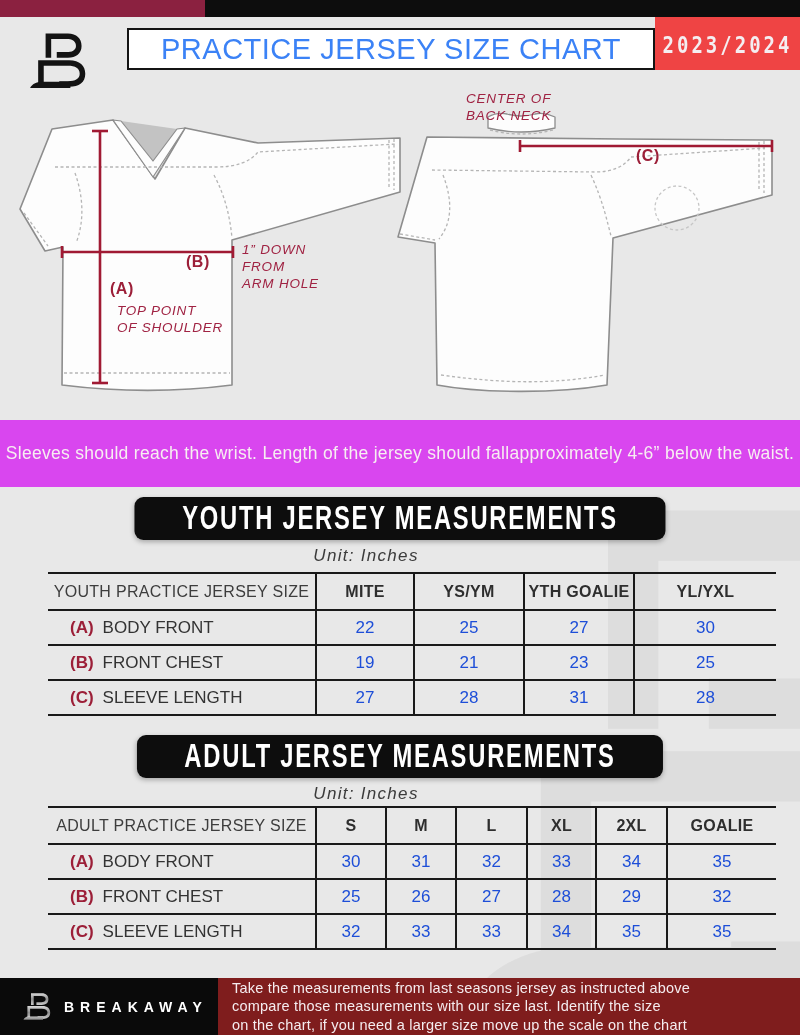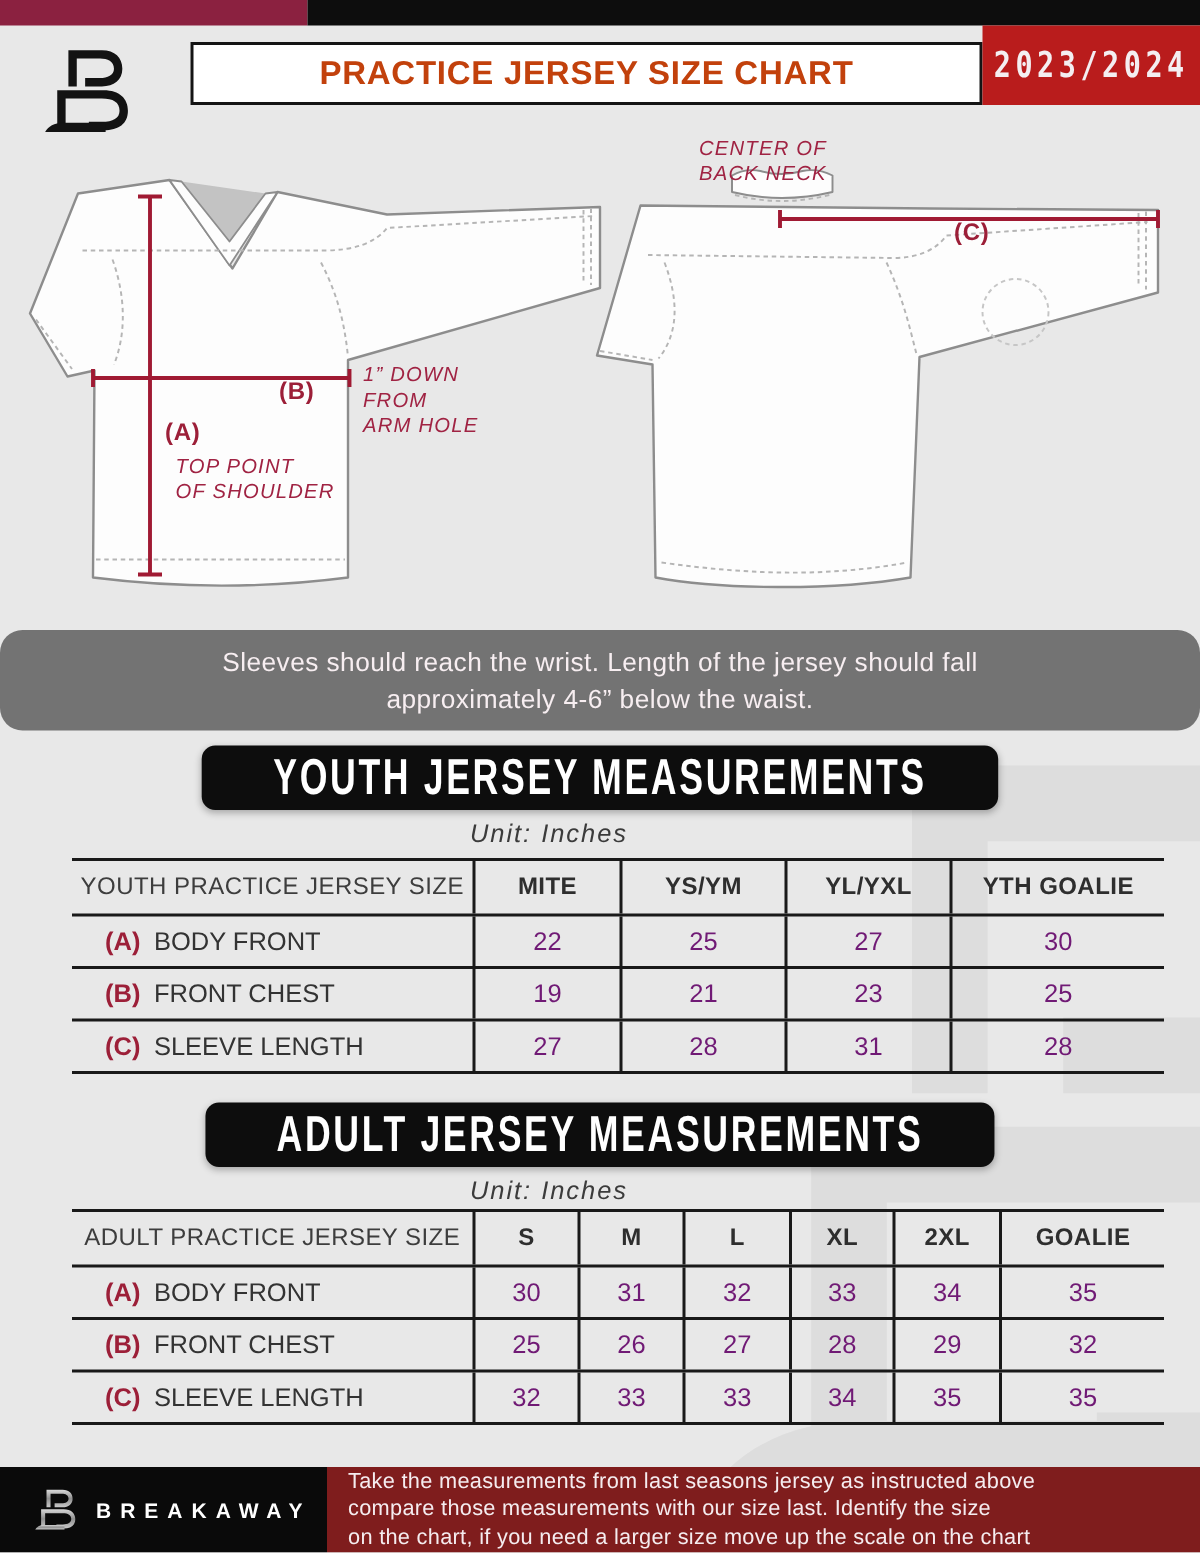--- a/index.html
+++ b/index.html
@@ -8,41 +8,41 @@
     background:#e8e8e8;font-family:"Liberation Sans",sans-serif;
   }
   
   .strip-maroon{position:absolute;top:0;left:0;width:205px;height:17px;background:#8b2140;}
   .strip-black{position:absolute;top:0;left:205px;width:595px;height:17px;background:#0d0d0d;}
   .logo-box{position:absolute;top:27px;left:27px;width:62px;height:70px;}
   .title-box{
     position:absolute;top:28px;left:127px;width:528px;height:42px;box-sizing:border-box;
     background:#ffffff;border:2px solid #141414;display:flex;align-items:center;justify-content:center;
   }
-  .title-box span{font-weight:bold;font-size:22px;letter-spacing:.5px;color:#c2410c;white-space:nowrap;}
+  .title-box span{font-weight:normal;font-size:29px;letter-spacing:.5px;color:#3b82f6;white-space:nowrap;}
   .season-box{
-    position:absolute;top:17px;left:655px;width:145px;height:53px;background:#b91c1c;
+    position:absolute;top:17px;left:655px;width:145px;height:53px;background:#ef4444;
     display:flex;align-items:center;justify-content:center;
   }
   .season-box span{
     font-family:"DejaVu Sans Mono",monospace;font-weight:bold;font-size:19px;
     letter-spacing:3px;color:#f4eef1;transform:scaleY(1.25);white-space:nowrap;
   }
   
   .diagram{position:absolute;top:85px;left:0;width:800px;height:335px;}
   .diagram svg{position:absolute;top:18px;}
   .svg-front{left:18px;}
   .svg-back{left:395px;}
   .m-key{position:absolute;font-weight:bold;font-size:16px;color:#9c1f38;letter-spacing:.5px;}
   .m-note{position:absolute;font-style:italic;font-size:13.5px;color:#a02343;letter-spacing:.8px;white-space:nowrap;}
   
   .notice{
-    position:absolute;top:420px;left:0;width:800px;height:67px;background:#737373;
-    display:flex;flex-direction:column;align-items:center;justify-content:center;
-    color:#f7eef1;font-size:17.5px;line-height:25px;letter-spacing:.3px;border-radius:15px;
+    position:absolute;top:420px;left:0;width:800px;height:67px;background:#d946ef;
+    display:flex;flex-direction:row;align-items:center;justify-content:center;
+    color:#f7eef1;font-size:17.5px;line-height:25px;letter-spacing:.3px;
   }
   
   .sec-banner{
     position:absolute;left:50%;transform:translateX(-50%);height:43px;background:#0d0d0d;
     border-radius:9px;display:flex;align-items:center;justify-content:center;
     padding:0 18px;box-shadow:0 2px 5px rgba(0,0,0,.28);white-space:nowrap;
   }
   .sec-banner span{
     color:#fff;font-weight:bold;font-size:27px;letter-spacing:2px;
     display:inline-block;transform:scale(.88,1.25);white-space:nowrap;
@@ -54,21 +54,21 @@
   
   .size-table{
     position:absolute;left:48px;width:728px;box-sizing:border-box;
     border-top:2px solid #191919;border-bottom:2px solid #191919;
   }
   .t-row{display:flex;border-bottom:2px solid #191919;height:33px;text-align:right;}
   .t-row.t-head{height:35px;}
   .t-row:last-child{border-bottom:none;}
   .t-cell{
     box-sizing:border-box;display:flex;align-items:center;justify-content:center;
-    border-left:2px solid #191919;font-size:17px;color:#701a75;
+    border-left:2px solid #191919;font-size:17px;color:#1d4ed8;
   }
   .t-cell:first-child{border-left:none;}
   .t-head .t-cell{font-weight:bold;font-size:16px;color:#2e2e2e;letter-spacing:.3px;}
   .t-head .t-cell:first-child{font-weight:normal;font-size:16px;color:#3d3d3d;}
   .t-cell.lab{justify-content:flex-start;padding-left:22px;color:#333;}
   .t-cell .key{color:#9c1f38;font-weight:bold;margin-right:9px;}
   
   .yt .t-cell:nth-child(1){flex:0 0 267px;}
   .yt .t-cell:nth-child(2){flex:0 0 98px;}
   .yt .t-cell:nth-child(3){flex:0 0 110px;}
@@ -210,22 +210,22 @@
 <div class="sec-banner" style="top:497px;">
   <span>YOUTH JERSEY MEASUREMENTS</span>
 </div>
 <div class="unit" style="top:546px;">Unit: Inches</div>
 
 <div class="size-table yt" style="top:572px;">
   <div class="t-row t-head">
     <div class="t-cell">YOUTH PRACTICE JERSEY SIZE</div>
     <div class="t-cell">MITE</div>
     <div class="t-cell">YS/YM</div>
+    <div class="t-cell">YTH GOALIE</div>
     <div class="t-cell">YL/YXL</div>
-    <div class="t-cell">YTH GOALIE</div>
   </div>
   <div class="t-row">
     <div class="t-cell lab">
       <span class="key">(A)</span>
       <span>BODY FRONT</span>
     </div>
     <div class="t-cell">22</div>
     <div class="t-cell">25</div>
     <div class="t-cell">27</div>
     <div class="t-cell">30</div>

